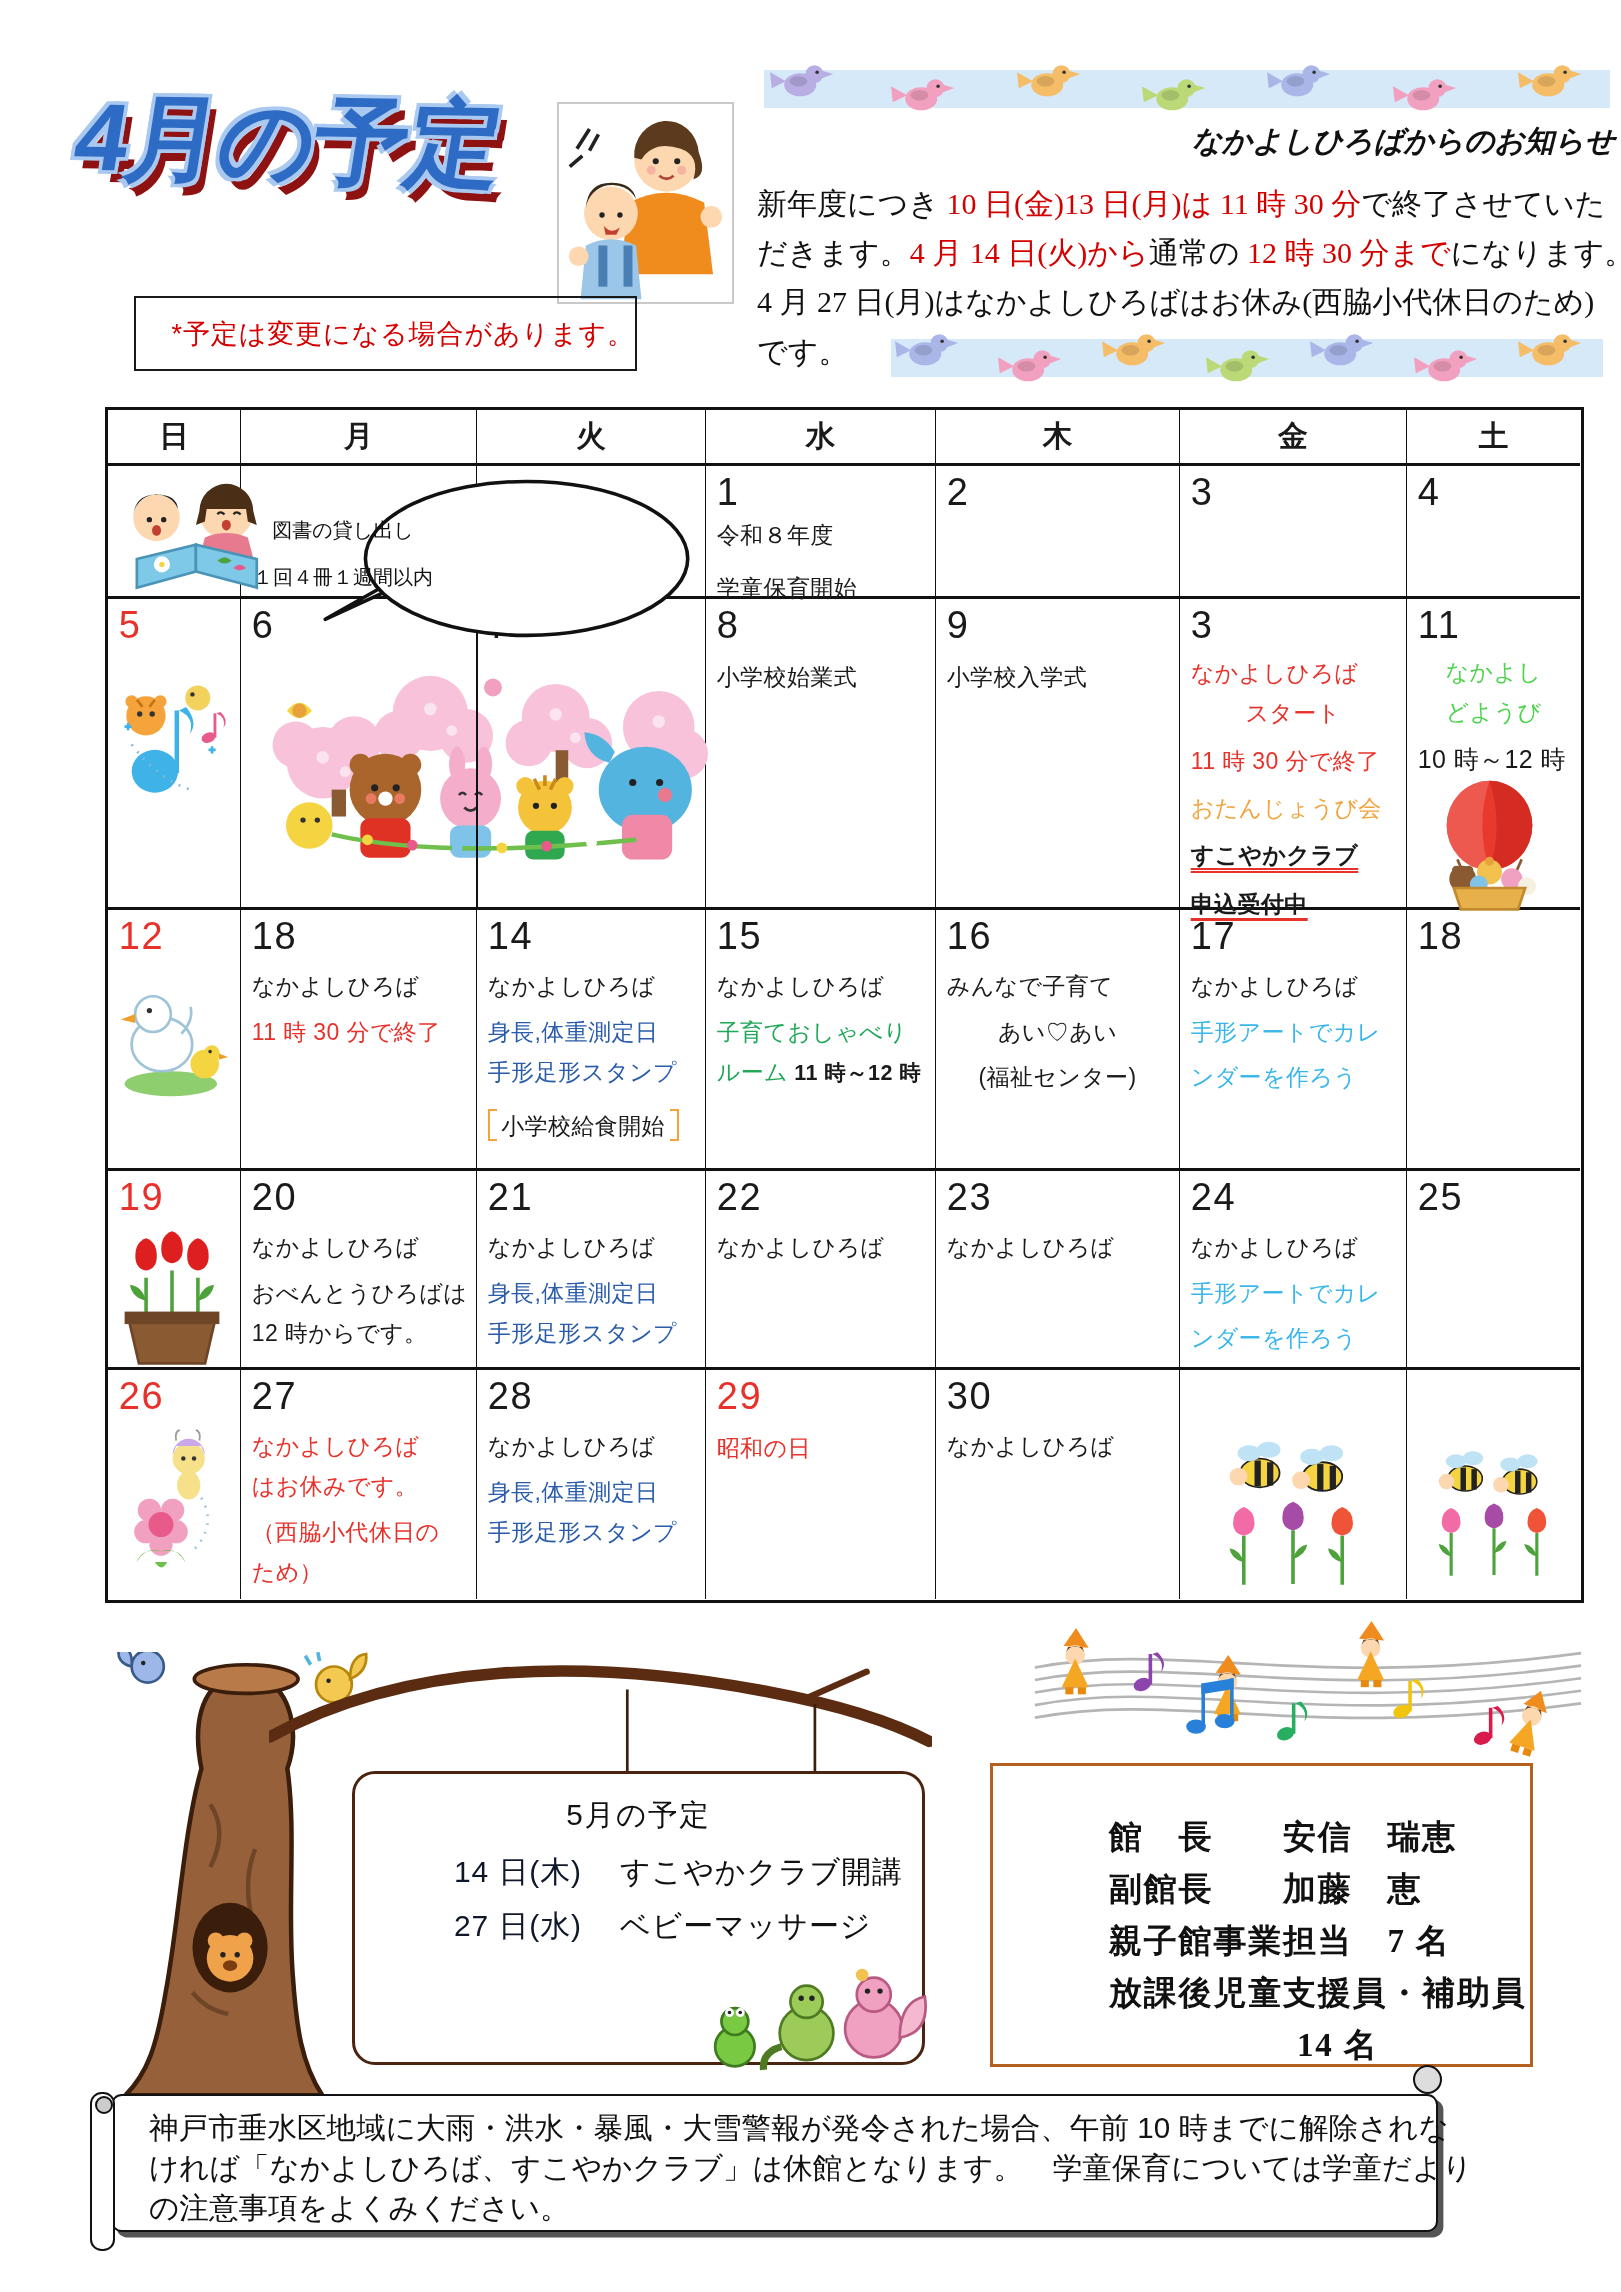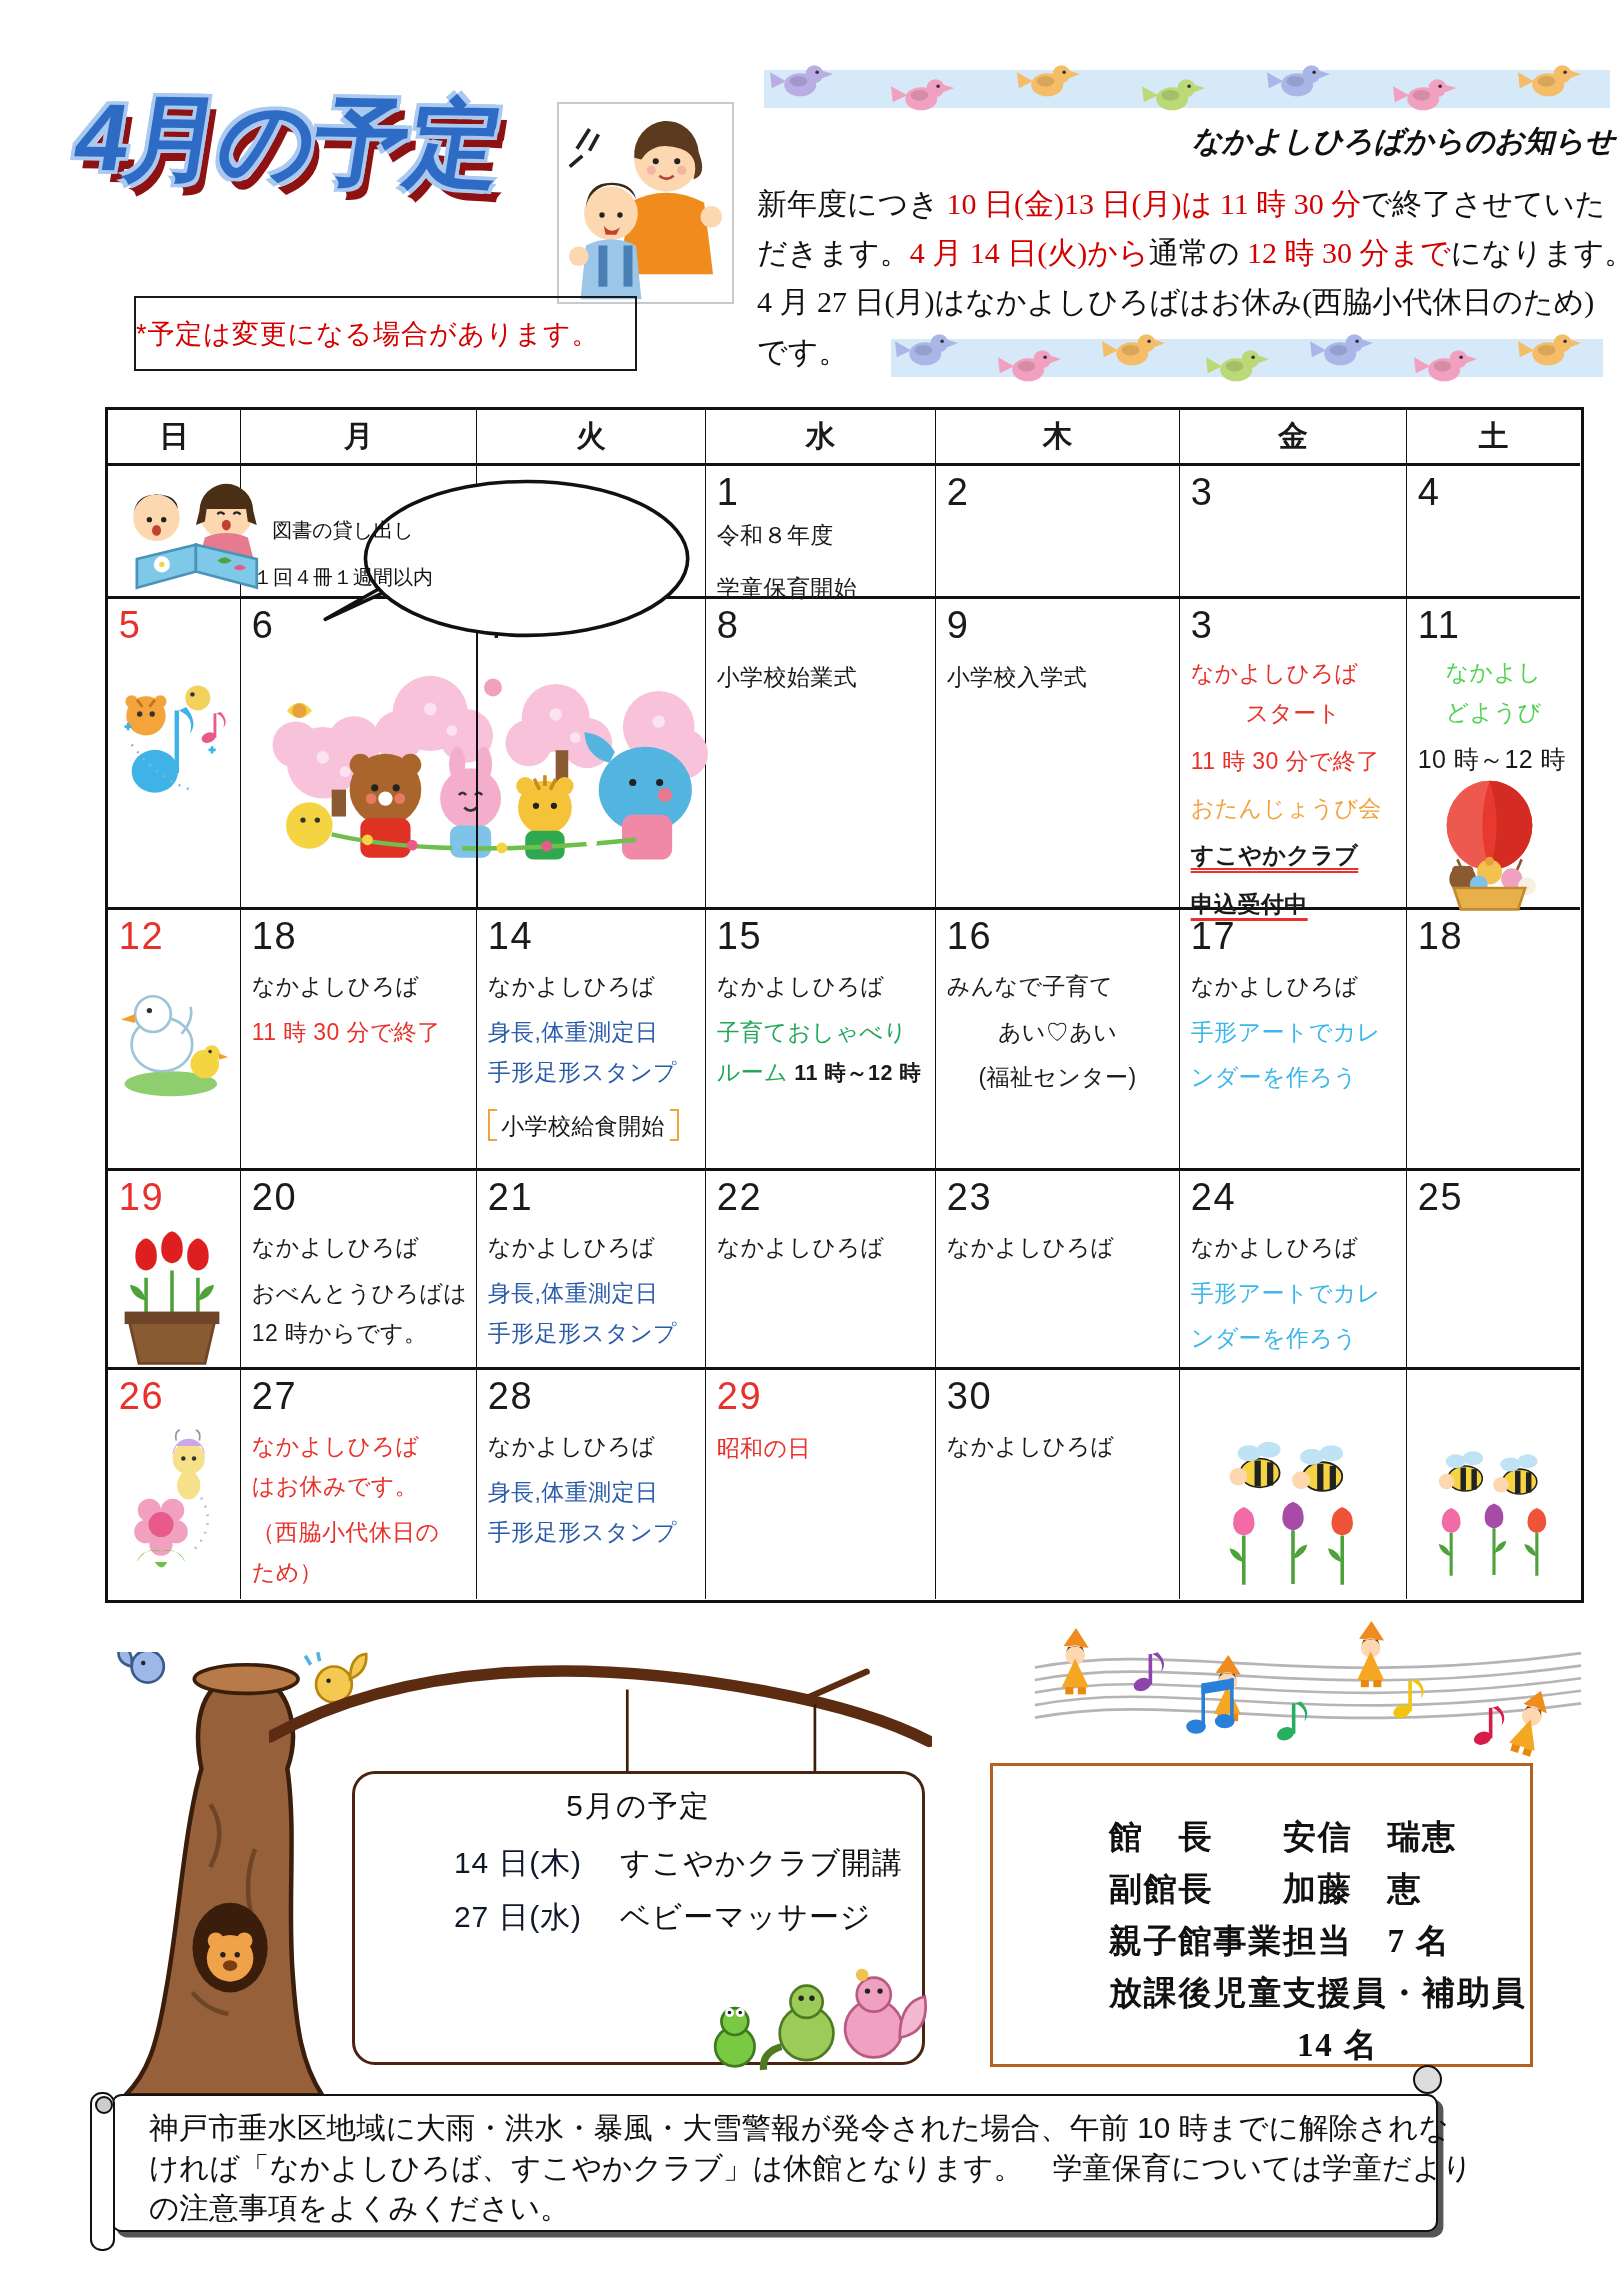--- a/index.html
+++ b/index.html
@@ -8,21 +8,21 @@
   .abs{position:absolute}
 
   
   .main-title{left:75px;top:79px;width:502px;font-size:95px;font-weight:bold;
     letter-spacing:-1.8px;white-space:nowrap;color:#2e6bc4;
     transform:skewX(-8deg) rotate(1deg);
     text-shadow:-3.6px -3.6px 0 #aac9f0,3.6px -3.6px 0 #aac9f0,-3.6px 3.6px 0 #aac9f0,3.6px 3.6px 0 #aac9f0,
                 9.9px 11.6px 0 #8e1212;}
   .photo-frame{left:557px;top:102px;width:177px;height:202px;border:2.7px solid #c9c9c9;background:#fff}
   .note-box{left:134px;top:296px;width:503px;height:75px;border:2.7px solid #1a1a1a;
-    display:flex;align-items:center;justify-content:flex-start;font-size:27px;color:#d40000;letter-spacing:0.9px}
+    display:flex;align-items:center;justify-content:flex-end;font-size:27px;color:#d40000;letter-spacing:0.9px}
 
   
   .notice{left:757px;top:54px;width:858px;height:358px}
   .band{position:absolute;height:38px;background:#d6e9f8}
   .band .birdspot{position:absolute;top:-12.5px}
   .notice-title{position:absolute;top:67px;left:0;width:100%;text-align:right;
     font-family:"Liberation Serif",serif;font-style:italic;font-weight:bold;font-size:29.6px;color:#111}
   .notice-line{position:absolute;left:0;white-space:nowrap;font-family:"Liberation Serif",serif;
     font-size:30px;color:#111}
   .nred{color:#d40000}
@@ -46,21 +46,21 @@
   .u2{text-decoration:underline double #e8312a;text-decoration-thickness:1.8px;text-underline-offset:5.4px}
   .brk{display:inline-block;width:9px;height:32px;vertical-align:-7.2px}
   .brkL{border-left:2.7px solid #f2a33c;border-top:2.7px solid #f2a33c;border-bottom:2.7px solid #f2a33c;margin-right:4.5px}
   .brkR{border-right:2.7px solid #f2a33c;border-top:2.7px solid #f2a33c;border-bottom:2.7px solid #f2a33c;margin-left:4.5px}
   .bubble-text{position:absolute;width:100%;text-align:center;font-family:"Liberation Serif",serif;
     font-size:20px;color:#111;white-space:nowrap}
   .overline{position:absolute;width:1.8px;background:#111;z-index:5}
 
   
   .sign-board{left:352px;top:1771px;width:573px;height:294px;background:#fff;border:3.6px solid #4a2410;
-    border-radius:23px;z-index:2;padding-top:12px}
+    border-radius:23px;z-index:2;padding-top:21px}
   .sign-title{text-align:center;font-size:29.6px;color:#111;margin-bottom:16px;letter-spacing:1.8px}
   .sign-row{display:flex;margin-left:99px;margin-bottom:12.5px;font-size:30px;letter-spacing:0.9px}
   .sign-date{color:#0f172a;width:166px}
   .sign-event{color:#111}
   .staff-box{left:990px;top:1763px;width:543px;height:304px;background:#fff;border:3.6px solid #b4601f;z-index:2;
     font-family:"Liberation Serif",serif;font-weight:bold;font-size:33px;color:#111;
     padding:45px 0 0 116px;line-height:52px;letter-spacing:1.8px}
   .staff-last{margin-left:188px}
 
   

